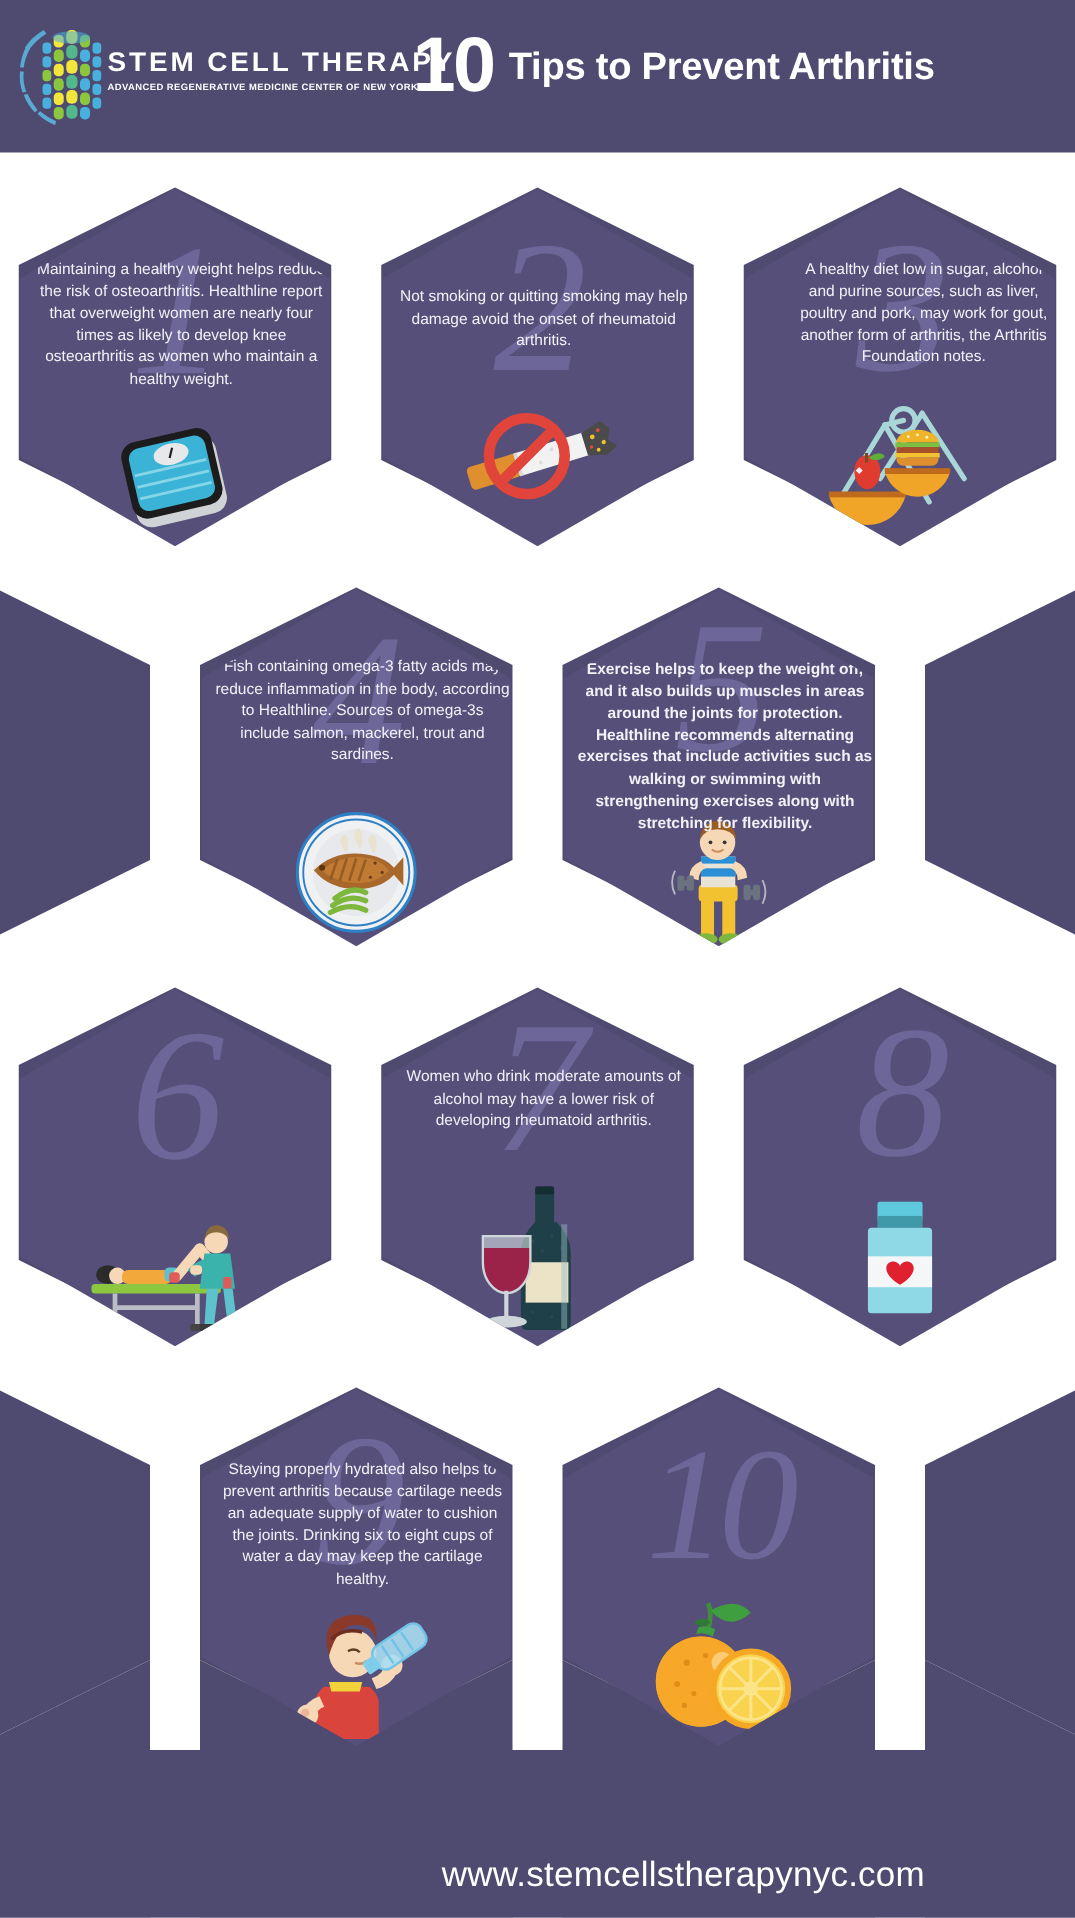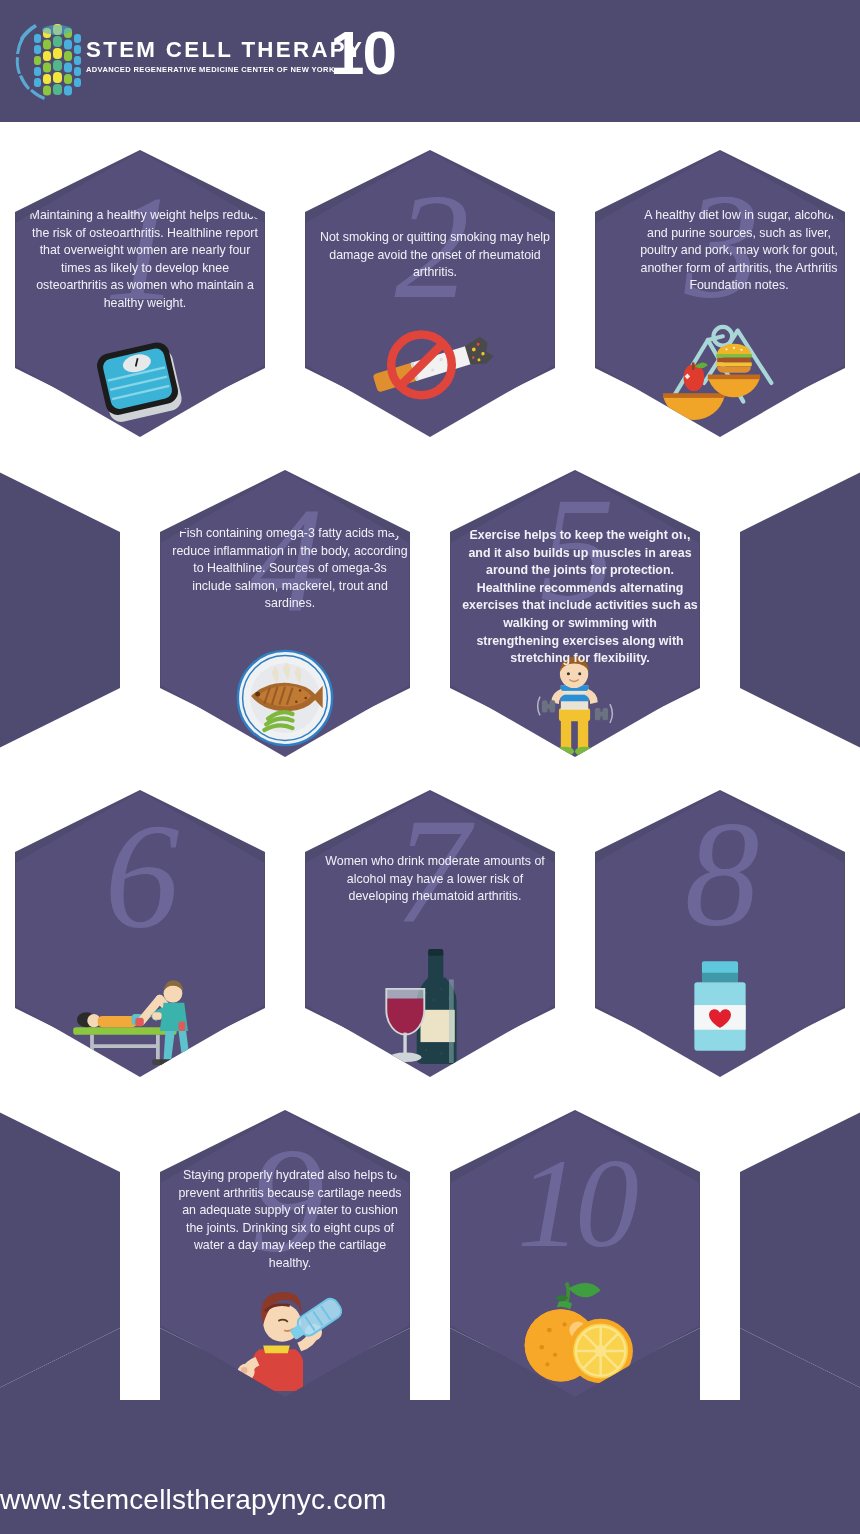--- a/index.html
+++ b/index.html
@@ -64,21 +64,21 @@
     text-align:center;z-index:3;
     font-family:"Liberation Sans",sans-serif;
   }
   .hex-art{
     position:absolute;left:0;right:0;display:flex;
     justify-content:center;align-items:flex-end;z-index:2;
   }
 
   
   .footer{
-    position:absolute;left:0;bottom:18px;width:740px;text-align:left;z-index:45;
+    position:absolute;left:0;bottom:18px;width:740px;text-align:right;z-index:45;
   }
   .footer-url{
     color:#ffffff;font-size:28px;font-weight:400;letter-spacing:.2px;
     font-family:"Liberation Sans",sans-serif;
   }
 </style>
 </head>
 <body>
 
 <div id="stage">
@@ -203,20 +203,21 @@
         </g>
       </svg>
       <div class="logo-text">
         <div class="brand-main">STEM CELL THERAPY</div>
         <div class="brand-sub">ADVANCED REGENERATIVE MEDICINE CENTER OF NEW YORK</div>
       </div>
     </div>
 
     <div class="title">
       <span class="title-num">10</span>
+      <span class="title-rest">Tips to Prevent Arthritis</span>
     </div>
   </div>
 
   <div class="hex" style="left:16px;top:151px;">
     <div class="hex-inner">
       <div class="ghost" style="top:22px;">1</div>
       <div class="hex-text" style="top:56px;">Maintaining a healthy weight helps reduce the risk of osteoarthritis. Healthline report that overweight women are nearly four times as likely to develop knee osteoarthritis as women who maintain a healthy weight.</div>
       <div class="hex-art" style="top:188px;height:86px;">
         <svg viewBox="0 0 110 92" width="104" height="88" aria-hidden="true">
           <g transform="rotate(-13 55 46)">

